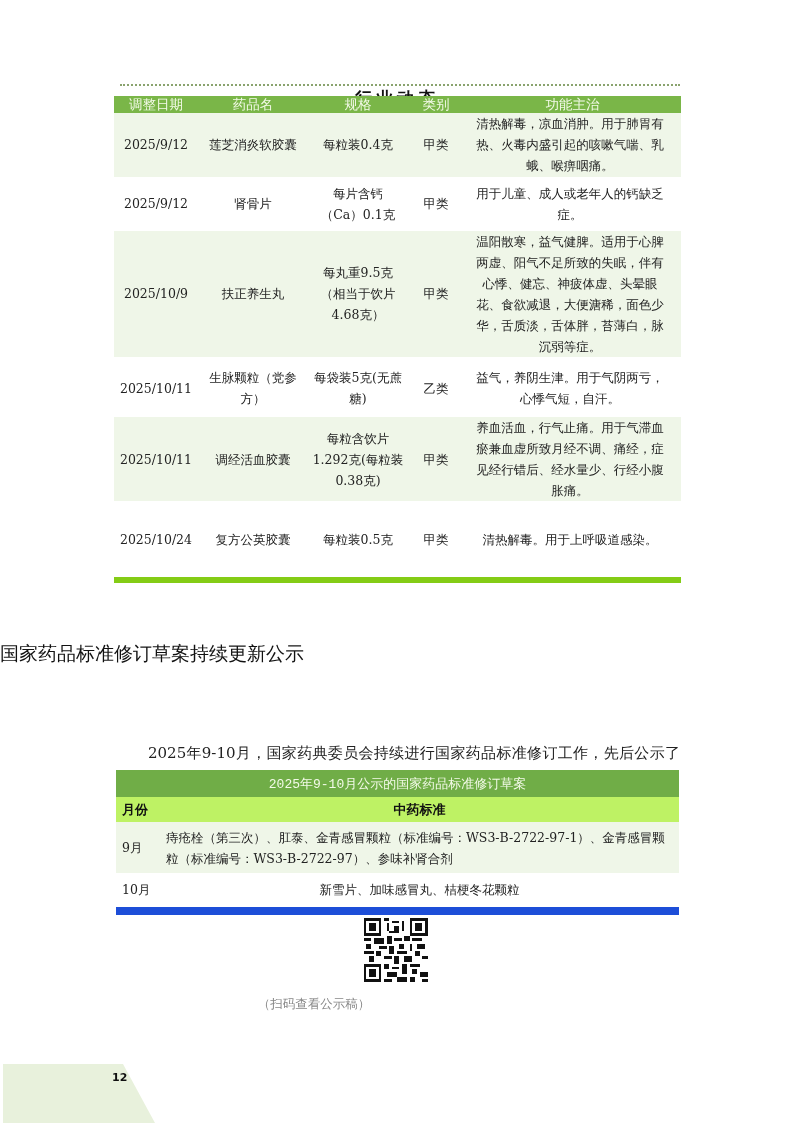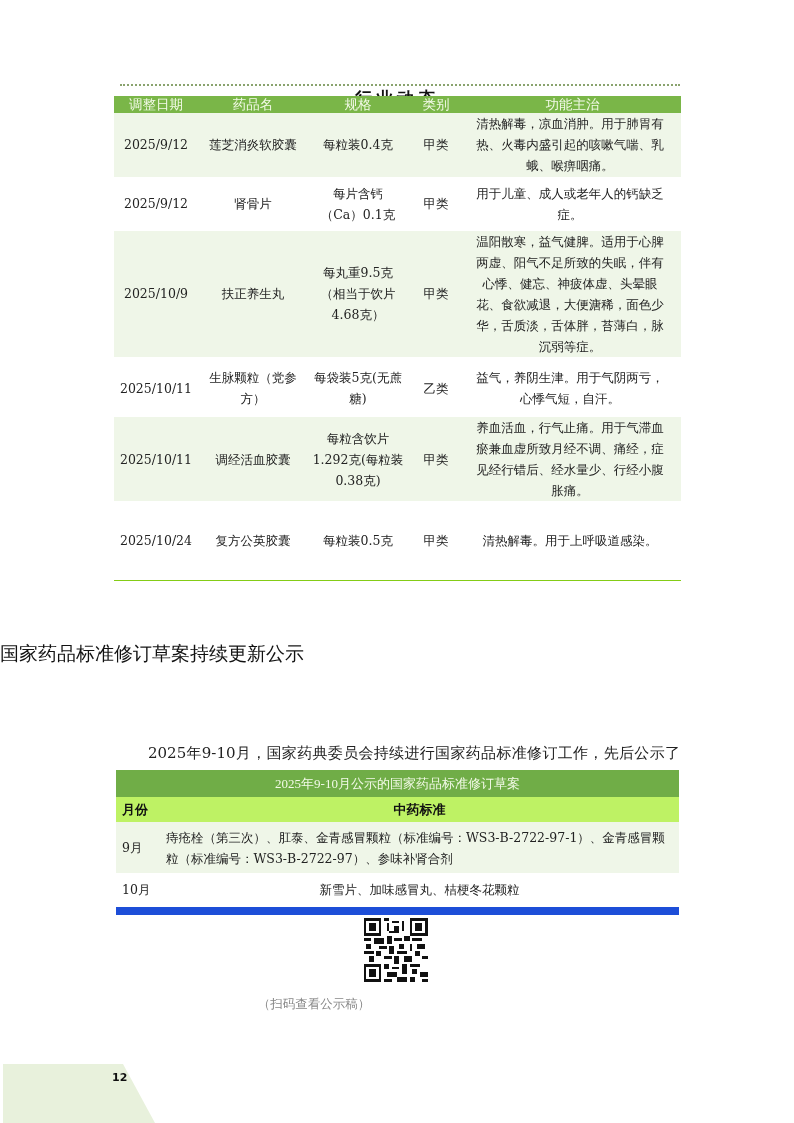--- a/index.html
+++ b/index.html
@@ -8,30 +8,30 @@
   .section-title { position:absolute; left:0; width:794px; top:58px; text-align:center;
          font-size:17px; font-weight:bold; letter-spacing:4px; color:#111;margin-top:29px; }
   .dotline { position:absolute; left:120px; width:560px; top:84px; border-top:2px dotted #8aa36e; }
   table.t1 { position:absolute; left:114px; top:96px; width:567px; border-collapse:collapse;
              table-layout:fixed; font-size:12.5px; }
   .t1 th { background:#7ab648; color:#f3fae8; font-weight:normal; height:17px; padding:0;
            font-family:"DejaVu Sans","Liberation Sans",sans-serif; font-size:13.5px; line-height:17px; }
   .t1 td { text-align:center; vertical-align:middle; padding:0 4px; line-height:21px; }
   .t1 tr.alt td { background:#eff6e8; }
   .t1 tr.gap td { border-top:3px solid #fff; }
-  .t1 tr.last td { border-bottom:1px solid #84cc16;margin-left:28px; }
+  .t1 tr.last td { border-bottom:6px solid #84cc16;margin-left:28px; }
   .t1 td.fn { text-align:center; padding:0 13px 0 8px; }
   .h2 { position:absolute; left:0; width:794px; top:641px; 
         font-family:"DejaVu Sans","Liberation Sans",sans-serif; font-size:19px; color:#111; }
   .para { position:absolute; left:118px; width:562px; top:688px; font-size:15px;
           line-height:35px; text-indent:30px; color:#222; text-align:justify;margin-top:48px; }
   table.t2 { position:absolute; left:116px; top:770px; width:563px; border-collapse:collapse;
              table-layout:fixed; font-size:12.5px; }
   .t2 .cap td { background:#70ad47; color:#f3fae8; text-align:center; height:27px;
-                font-family:Liberation Serif, serif; font-size:13px; }
+                font-family:Liberation Mono, monospace; font-size:13px; }
   .t2 .hdr td { background:#bef264; height:25px; font-weight:bold;
                 font-family:"DejaVu Sans","Liberation Sans",sans-serif; font-size:13px; color:#111; }
   .t2 .r1 td { background:#eff6e8; height:51px; line-height:21px; }
   .t2 .r2 td { background:#fff; height:34px; border-bottom:8px solid #1d4ed8; }
   .t2 td { padding:0 6px; vertical-align:middle; }
   .qr { position:absolute; left:363px; top:918px; width:65px; height:64px; }
   .qr-caption { position:absolute; left:0; width:628px; top:996px; text-align:center;
                 font-size:12.5px; color:#888; }
   .footer-tab { position:absolute; left:3px; top:1064px; width:152px; height:59px;
                 background:#e8f1dc; clip-path:polygon(0 0,120px 0,152px 59px,0 59px); }

